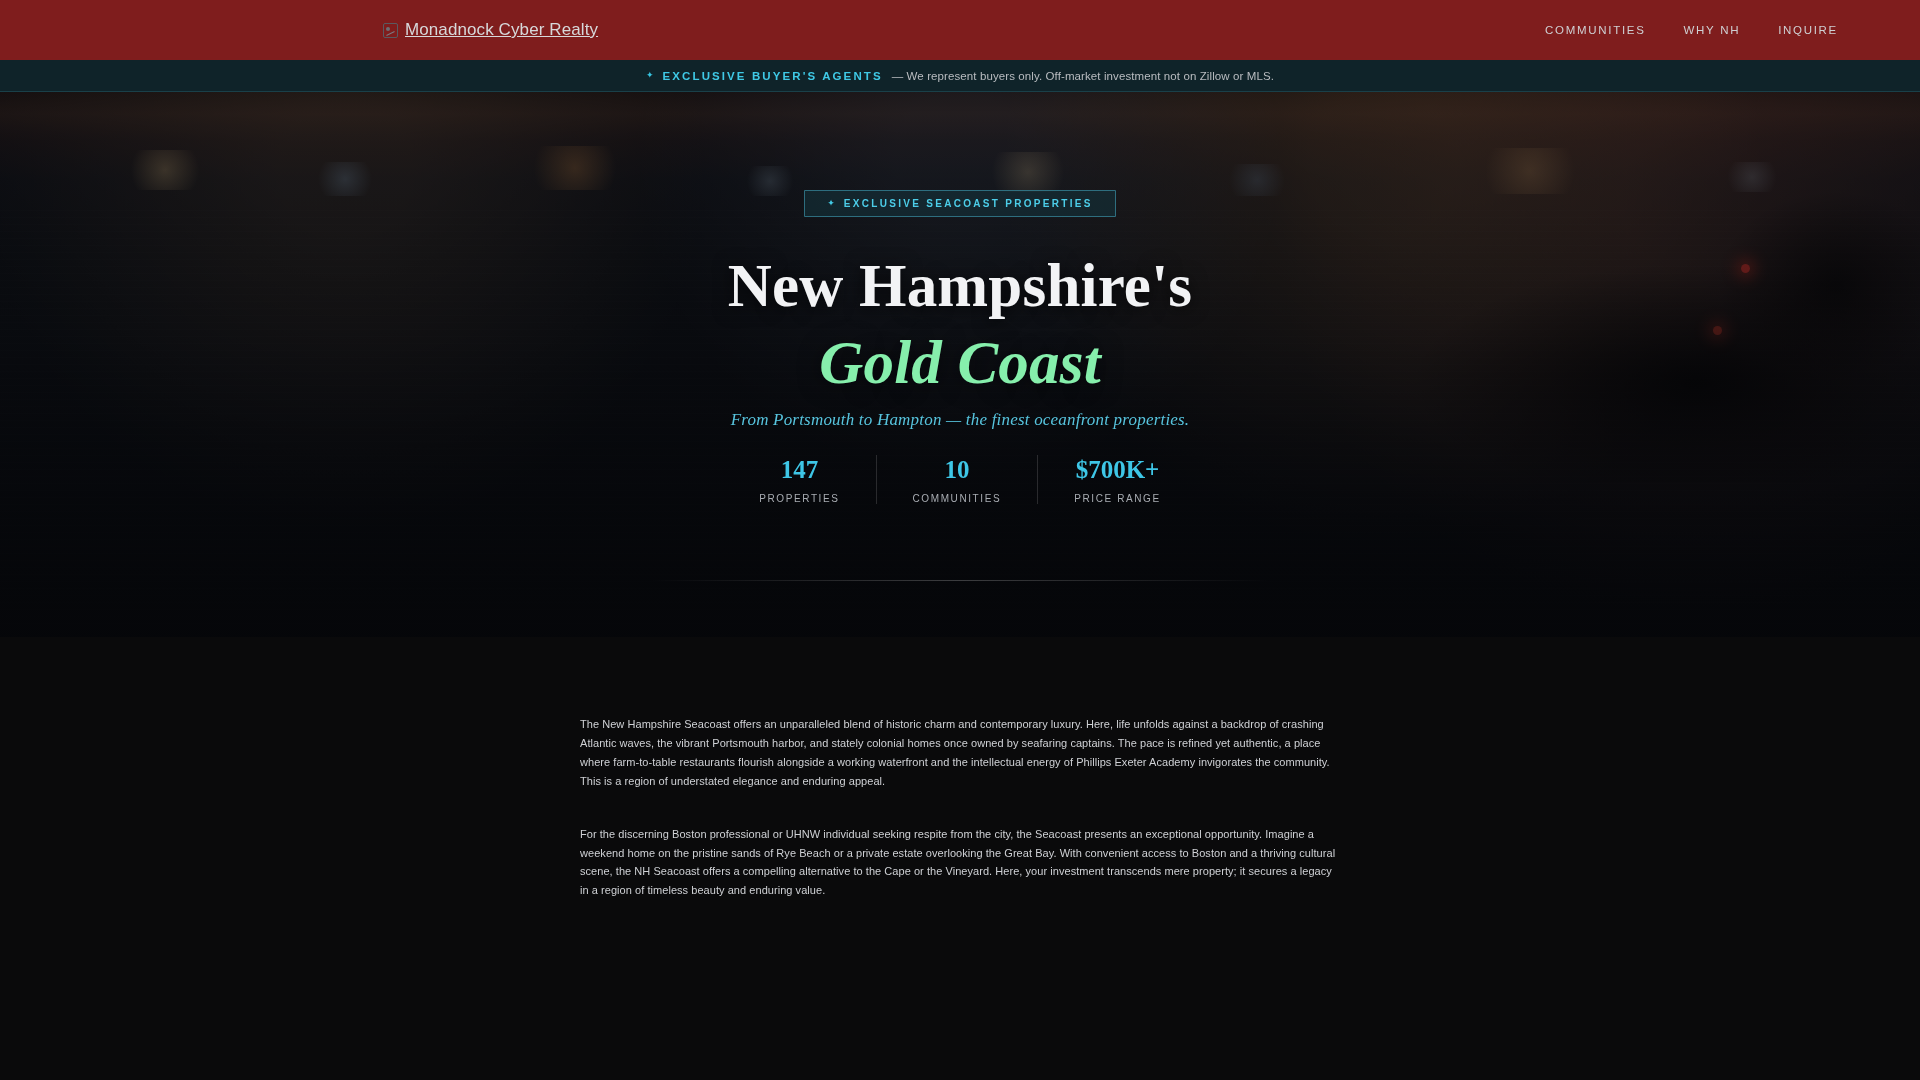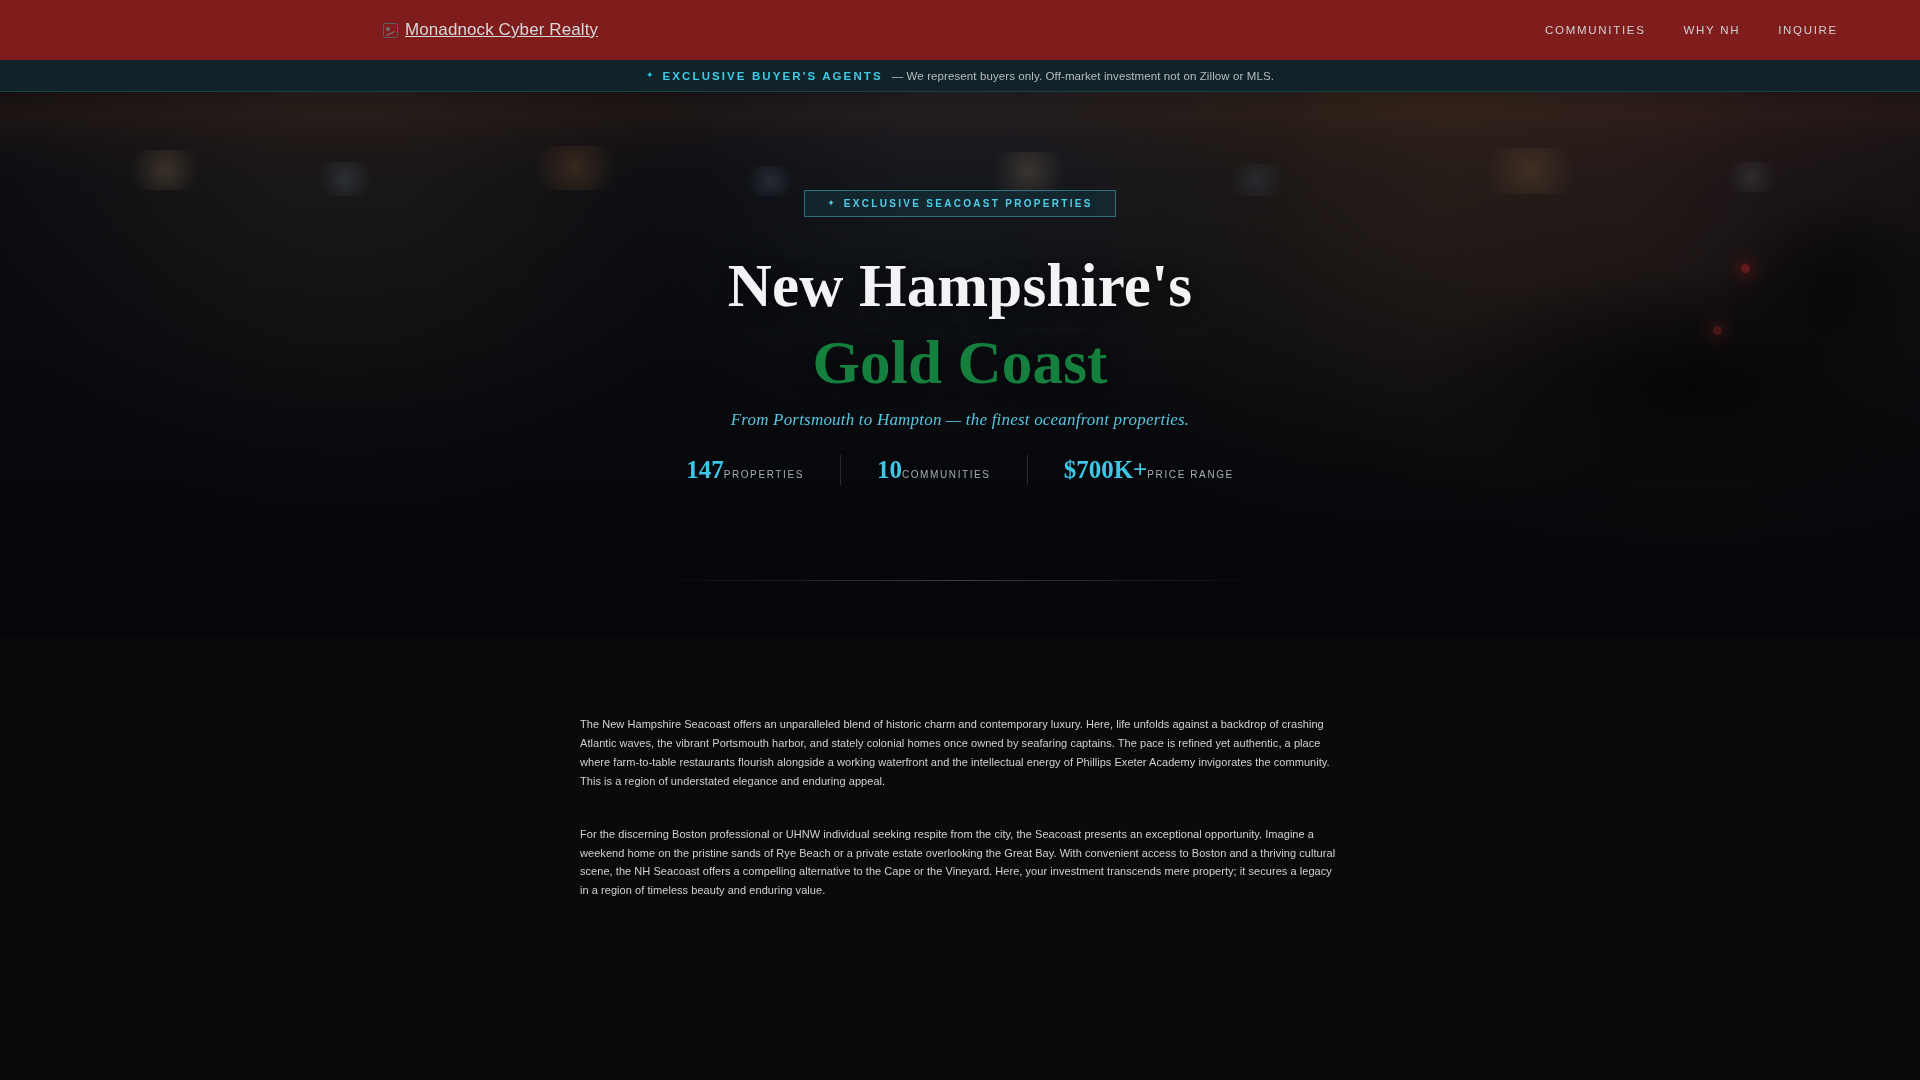--- a/index.html
+++ b/index.html
@@ -226,43 +226,44 @@
     font-size: 61px;
     font-weight: bold;
     line-height: 1.05;
     letter-spacing: 0.2px;
     color: #f2f3f5;
     margin-top: 37px;
     text-shadow: 0 2px 18px rgba(0,0,0,0.75);
   }
   .hero-title .accent {
     display: block;
-    color: #15803d;
+    color: #86efac;
     margin-top: 13px;
     text-shadow: 0 2px 22px rgba(0,0,0,0.6);
+    font-style: italic;
   }
   .hero-sub {
     font-family: "Liberation Serif", serif;
     font-style: italic;
     font-size: 17px;
     color: #57c4de;
     margin-top: 15px;
     letter-spacing: 0.2px;
   }
   .hero-stats {
     display: flex;
     justify-content: center;
     align-items: stretch;
     gap: 0;
     margin-top: 25px;
   }
   .stat {
     padding: 0 36px;
     display: flex;
-    flex-direction: row;
+    flex-direction: column;
     align-items: center;
     justify-content: center;
   }
   .stat + .stat { border-left: 1px solid rgba(255,255,255,0.14); }
   .stat-value {
     font-family: "Liberation Serif", serif;
     font-size: 25px;
     font-weight: bold;
     color: #3ec6e6;
     line-height: 1.2;

